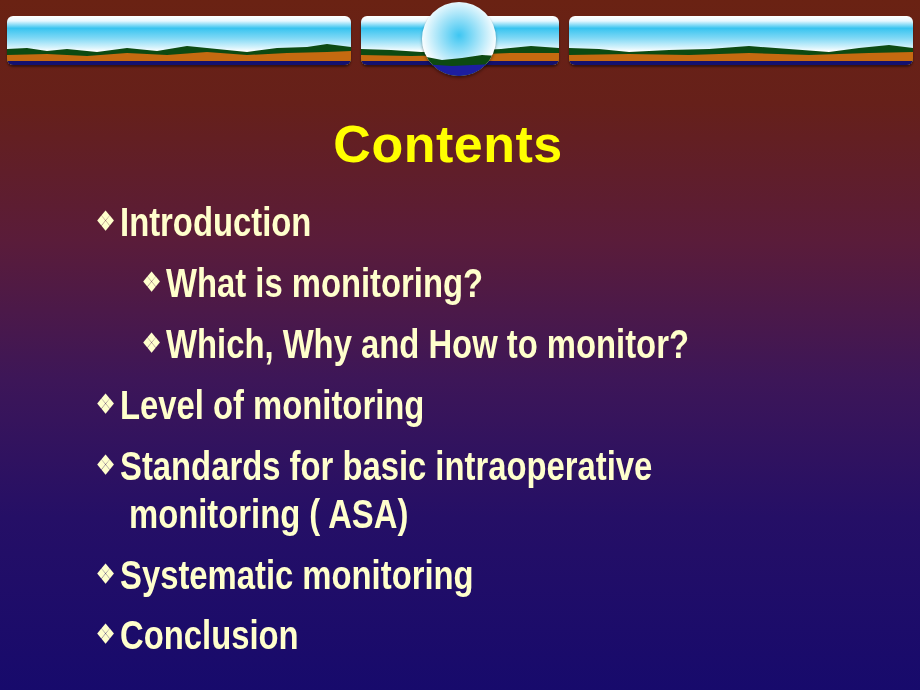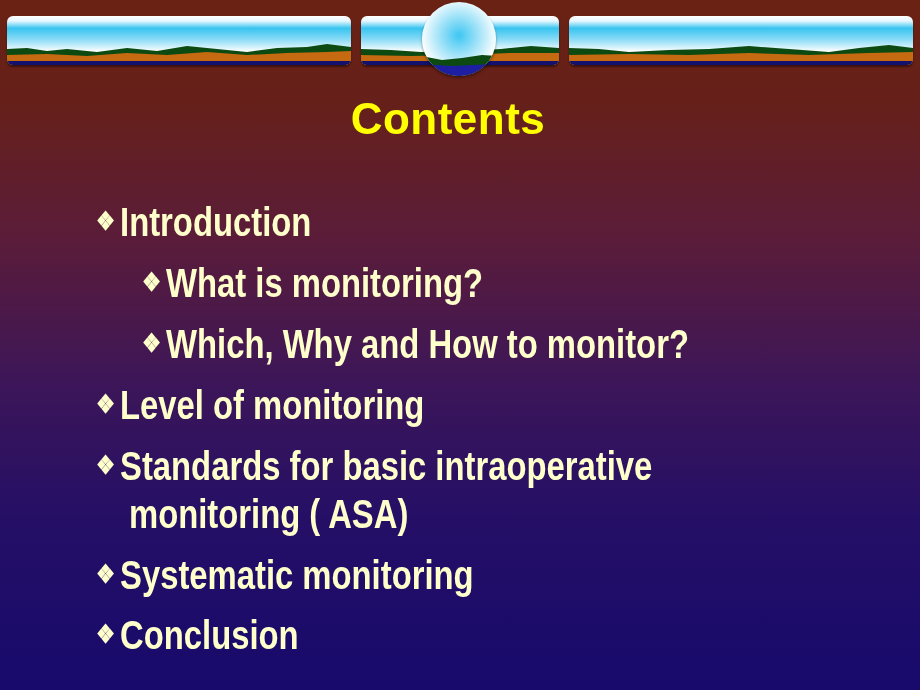--- a/index.html
+++ b/index.html
@@ -16,22 +16,22 @@
   }
   .bar svg { position: absolute; left: 0; bottom: 0; }
   .orb {
     position: absolute; left: 422px; top: 2px; width: 74px; height: 74px; border-radius: 50%;
     background: radial-gradient(circle at 50% 45%, #3ec6f2 0%, #9fe2f8 35%, #ffffff 70%);
     box-shadow: 0 2px 3px rgba(0,0,0,0.4);
     overflow: hidden;
   }
   .orb svg { position: absolute; left: 0; bottom: 0; }
   .title {
-    position: absolute; top: 94px; left: 0; width: 896px; text-align: center;
-    color: #ffff00; font-weight: bold; font-size: 44px; letter-spacing: 0.5px;
+    position: absolute; top: 114px; left: 0; width: 896px; text-align: center;
+    color: #ffff00; font-weight: bold; font-size: 52px; letter-spacing: 0.5px;
   }
   .list { position: absolute; left: 0; top: 0; width: 920px; }
   .item {
     position: absolute; color: #ffffcc; font-weight: bold; font-size: 40px;
     line-height: 48px; white-space: nowrap;
     transform-origin: left top; transform: scaleX(0.82);
   }
   .bullet { font-size: 26px; display: inline-block; vertical-align: 6px; margin-right: 6px; }
 </style>
 </head>

